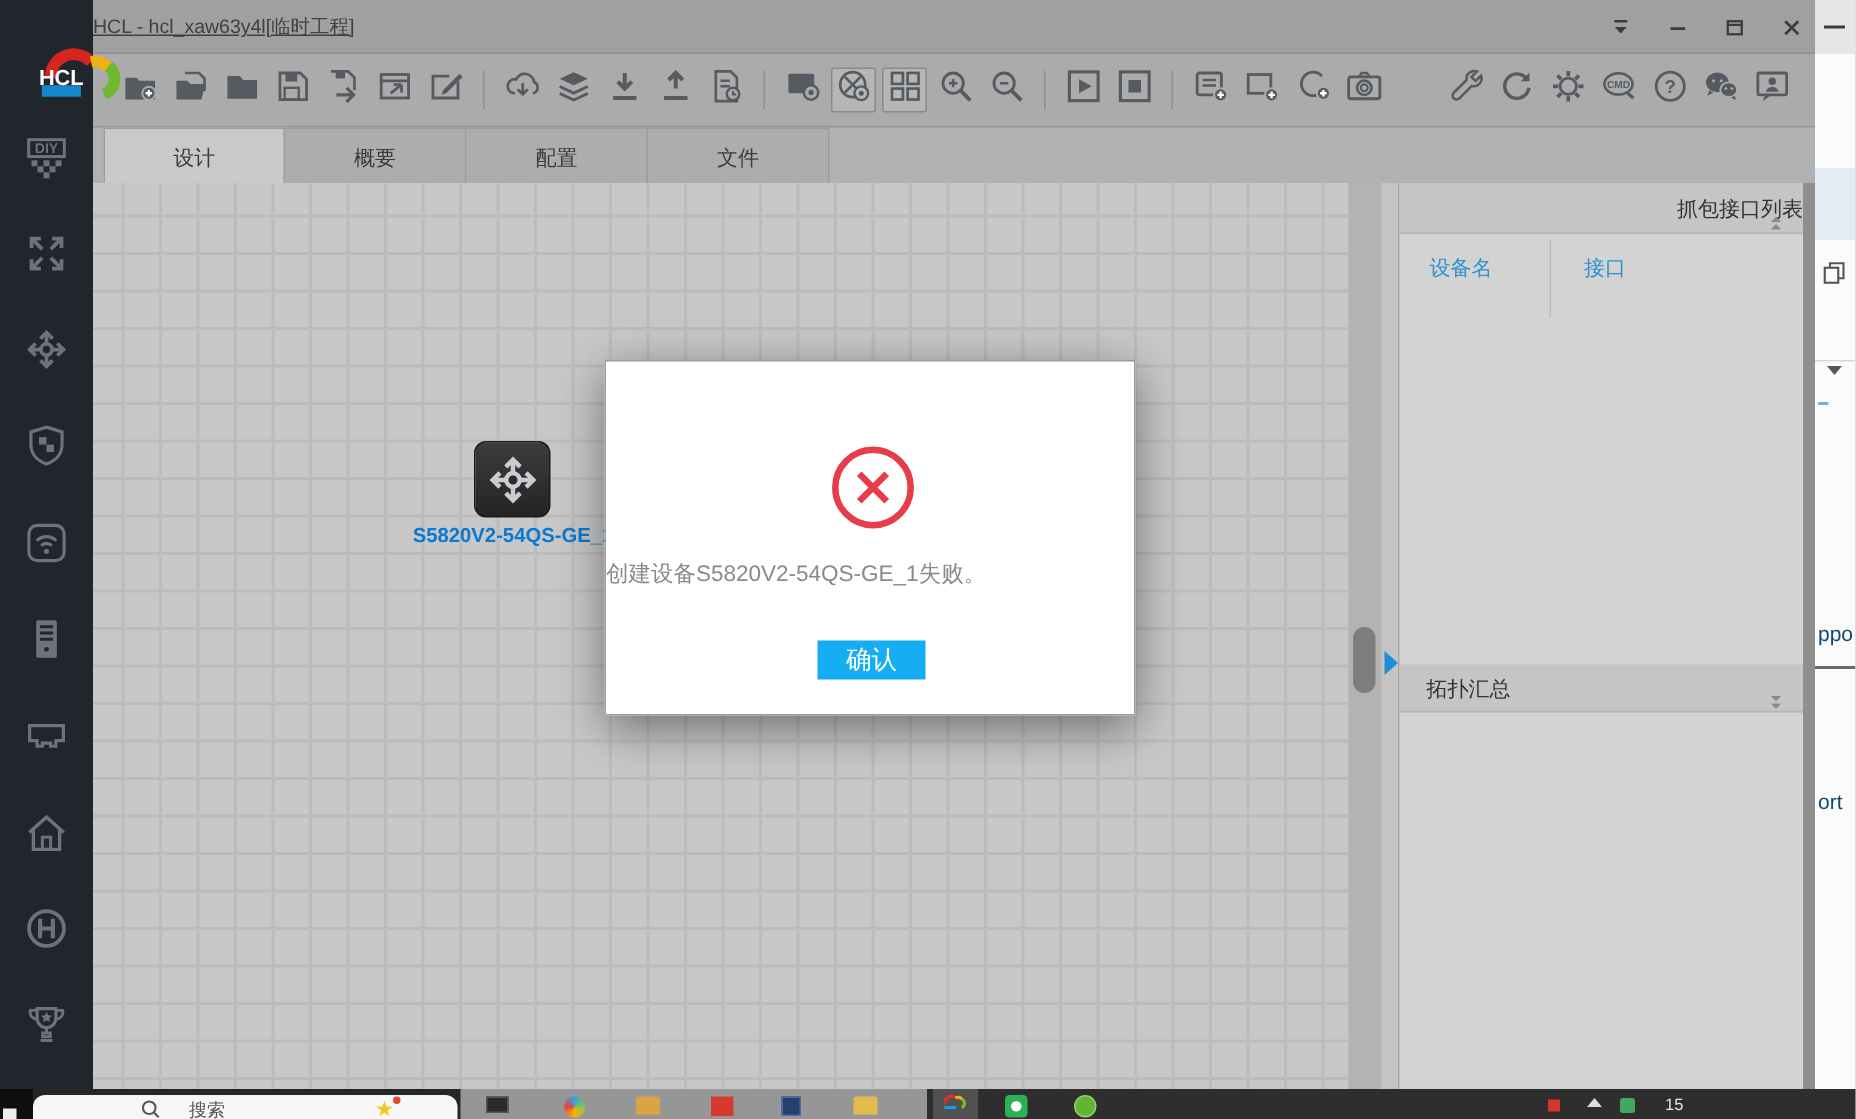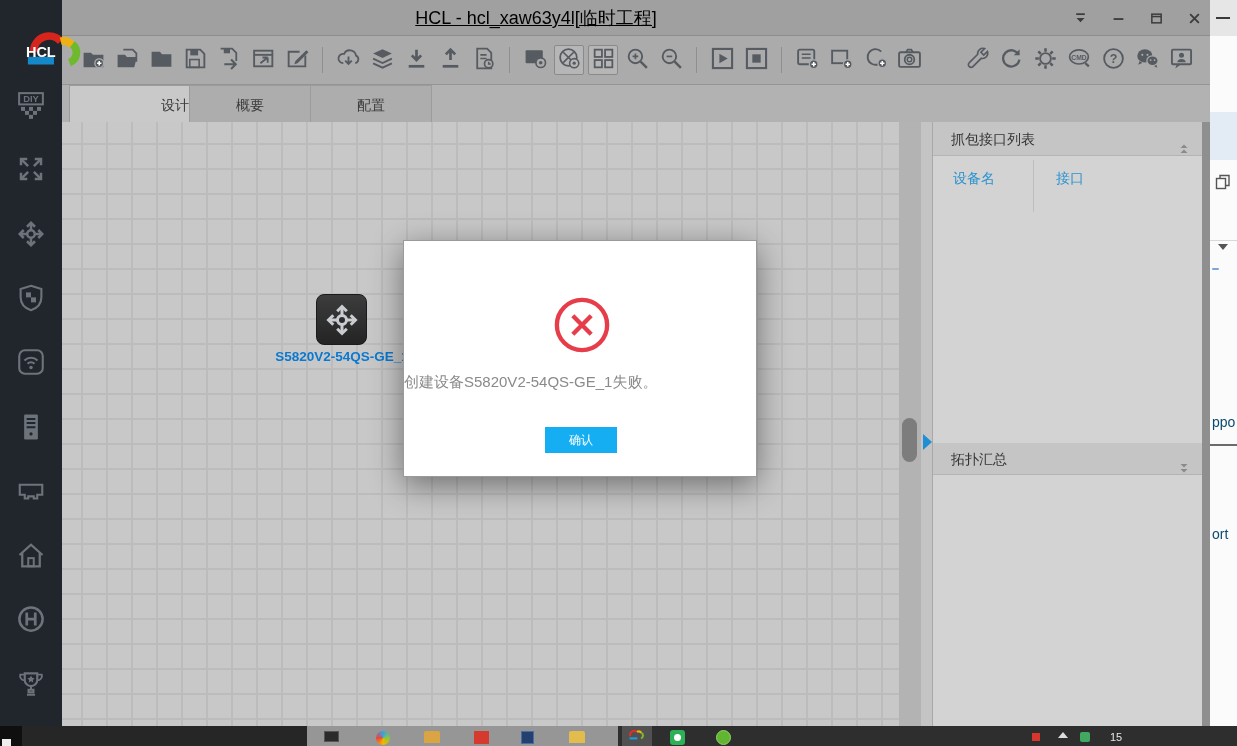--- a/index.html
+++ b/index.html
@@ -7,35 +7,35 @@
   .screen { position:relative; width:1237px; height:746px; overflow:hidden; background:#c8c8c8; }
 
   
   .sidebar { position:absolute; left:0; top:0; width:62px; height:726px; background:#21252c; z-index:10; }
   .logo { position:absolute; left:2px; top:26px; width:58px; height:50px;margin-left:22px; }
   .side-item { position:absolute; left:9px; width:44px; height:44px; display:flex; align-items:center; justify-content:center; cursor:pointer; }
 
   
   .app { position:absolute; left:62px; top:0; width:1148px; height:726px; }
   .titlebar { position:absolute; left:0; top:0; width:100%; height:36px; background:#a0a0a0; border-bottom:1px solid #8d8d8d; }
-  .title { position:absolute; left:0; right:200px; top:0; height:36px; line-height:36px; text-align:center; font-size:18px; color:#000000; text-decoration:underline; }
+  .title { position:absolute; left:0; right:200px; top:0; height:36px; line-height:36px; text-align:left; font-size:13px; color:#404040; text-decoration:underline; }
   .win-controls { position:absolute; right:8px; top:0; height:36px; display:flex; align-items:center; gap:22px; }
   .win-btn { width:16px; height:16px; display:flex; align-items:center; justify-content:center; cursor:pointer; }
 
   .toolbar { position:absolute; left:0; top:36px; width:100%; height:48px; background:#ababab; display:flex; align-items:center; padding:0 12px 0 14px; }
   .tbtn { width:30px; height:30px; margin:0 2px; display:flex; align-items:center; justify-content:center; cursor:pointer; flex:none; }
   .tbtn.boxed { border:1px solid #8a8a8a; background:#b6b6b6; border-radius:2px; }
   .tsep { width:1px; height:26px; background:#8f8f8f; margin:0 8px; flex:none; }
   .tspacer { flex:1; }
 
   .tabband { position:absolute; left:0; top:84px; width:100%; height:38px; background:#b2b2b2; border-top:1px solid #949494; }
   .tabs { position:absolute; left:7px; top:0; height:38px; display:flex; }
   .tab { width:121px; height:38px; line-height:38px; text-align:center; font-size:14px; color:#3b3b3b; background:#adadad; border:1px solid #9c9c9c; border-left:none; cursor:pointer; }
   .tab:first-child { border-left:1px solid #9c9c9c; }
-  .tab.active { background:#c9c9c9; border-bottom-color:#c9c9c9;text-align:right; }
+  .tab.active { background:#c9c9c9; border-bottom-color:#c9c9c9; }
 
   
   .content { position:absolute; left:0; top:122px; width:100%; height:604px; background:#c4c4c4; }
   .canvas { position:absolute; left:0; top:0; width:837px; height:604px; background-color:#c8c8c8;
     background-image:linear-gradient(to right,#bcbcbc 2px,transparent 2px),linear-gradient(to bottom,#bcbcbc 2px,transparent 2px);
     background-size:25px 25px; background-position:-6px -4px; }
   .device-node { position:absolute; left:254px; top:172px; width:51px; height:51px; border-radius:8px;
     background:linear-gradient(#3c3c3c,#242424); border:1px solid #1b1b1b; display:flex; align-items:center; justify-content:center; cursor:pointer; }
   .device-label { position:absolute; left:280px; top:227px; transform:translateX(-50%); white-space:nowrap; font-size:13.5px; font-weight:bold; color:#0b79d0; }
 
@@ -85,21 +85,21 @@
   .tb-clock { position:absolute; left:492px; top:5px; font-size:11px; color:#e6e6e6; }
 
   
   .dialog { position:absolute; left:403px; top:240px; width:354px; height:237px; background:#fff; border:1px solid #9a9a9a; box-shadow:0 8px 30px rgba(0,0,0,.45); z-index:50; }
   .dlg-title { position:absolute; left:-1px; top:-1px; width:356px; height:29px; background:#20242a; display:flex; align-items:center; }
   .dlg-cloud { margin-left:12px; }
   .dlg-title-text { margin-left:8px; font-size:13.5px; color:#ec0; color:#ededed; }
   .dlg-close { position:absolute; right:12px; top:4px; width:20px; height:20px; color:#fff; font-size:17px; line-height:20px; text-align:center; cursor:pointer; }
   .dlg-err { position:absolute; left:149px; top:55px; }
   .dlg-msg { position:absolute; left:0; top:132px; width:100%; text-align:left; font-size:15px; color:#8a8a8a; }
-  .dlg-btn { position:absolute; left:141px; top:186px; width:72px; height:26px; background:#16aef2; color:#fff; font-size:12px; line-height:26px; text-align:center; cursor:pointer; }
+  .dlg-btn { position:absolute; left:141px; top:186px; width:72px; height:26px; background:#16aef2; color:#fff; font-size:17px; line-height:26px; text-align:center; cursor:pointer; }
 </style>
 </head>
 <body>
 
 <div class="screen">
 
   <aside class="sidebar">
     <div class="logo">
       <svg width="58" height="50" viewBox="0 0 60 46">
         <path d="M10 24A16 16 0 0 1 38 13" stroke="#d6251d" stroke-width="8" fill="none"></path>
@@ -434,20 +434,21 @@
               <path d="M7.8 15.5a4.4 4.4 0 0 1 8.4 0z" fill="#565b61"></path>
             </svg></span>
         </div>
       </div>
 
     <div class="tabband">
       <div class="tabs" id="tabs">
           <div class="tab active">设计</div>
           <div class="tab">概要</div>
           <div class="tab">配置</div>
+          <div class="tab">文件</div>
         </div>
     </div>
 
     <div class="content">
       <div class="canvas">
         <div class="device-node">
           <svg width="36" height="36" viewBox="0 0 24 24">
             <g stroke="#c9cdd2" stroke-width="2" fill="none">
               <path d="M12 3.5v17M3.5 12h17"></path>
               <path d="M8.8 6.2L12 3l3.2 3.2M8.8 17.8L12 21l3.2-3.2M6.2 8.8L3 12l3.2 3.2M17.8 8.8L21 12l-3.2 3.2"></path>
@@ -457,21 +458,21 @@
         </div>
         <div class="device-label">S5820V2-54QS-GE_1</div>
       </div>
 
       <div class="vscroll">
           <div class="vthumb"></div>
         </div>
       <div class="panel-handle"></div>
 
       <div class="right-panel">
-        <div class="panel-header" style="top:0;">
+        <div class="panel-header" style="top:0;text-align:right;">
           <span>抓包接口列表</span>
           <span class="collapse">
             <svg width="12" height="12" viewBox="0 0 12 12">
                 <path d="M2.5 5L6 1.5 9.5 5z" fill="#8a8a8a"></path>
                 <path d="M2.5 10L6 6.5 9.5 10z" fill="#8a8a8a"></path>
               </svg>
           </span>
         </div>
         <div class="panel-cols">
           <span class="pcol" style="left:20px;">设备名</span>
@@ -510,20 +511,30 @@
     <div class="bgs-tick"></div>
     <div class="bgs-frag" style="top:414px;">ppo</div>
     <div class="bgs-div2"></div>
     <div class="bgs-frag" style="top:526px;">ort</div>
   </div>
 
   <div class="taskbar">
     <div class="tb-start">
         <i></i>
       </div>
+    <div class="tb-search">
+      <span class="q">
+        <svg width="13" height="13" viewBox="0 0 13 13">
+            <circle cx="5.5" cy="5.5" r="4.2" fill="none" stroke="#555" stroke-width="1.4"></circle>
+            <path d="M8.8 8.8l3 3" stroke="#555" stroke-width="1.4"></path>
+          </svg>
+      </span>
+      <span class="qt">搜索</span>
+      <span class="tb-star">★</span>
+    </div>
     <div class="tb-mid">
       <div class="tb-ic" style="left:17px; width:15px; height:11px; background:#2b2b2b; border:1px solid #555;"></div>
       <div class="tb-ic" style="left:69px; width:14px; height:14px; border-radius:50%; background:conic-gradient(#35a3e8,#8bc53f,#f7b500,#e8453c,#35a3e8);"></div>
       <div class="tb-ic" style="left:117px; width:16px; height:12px; background:#d9a441; border-radius:2px 2px 0 0;"></div>
       <div class="tb-ic" style="left:167px; width:15px; height:13px; background:#d63a2e;"></div>
       <div class="tb-ic" style="left:214px; width:13px; height:13px; background:#24406e; border:1px solid #4a6ca3;"></div>
       <div class="tb-ic" style="left:262px; width:16px; height:12px; background:#e3bc4e; border-radius:2px 2px 0 0;"></div>
     </div>
     <div class="tb-right">
       <div class="tb-hcl">

